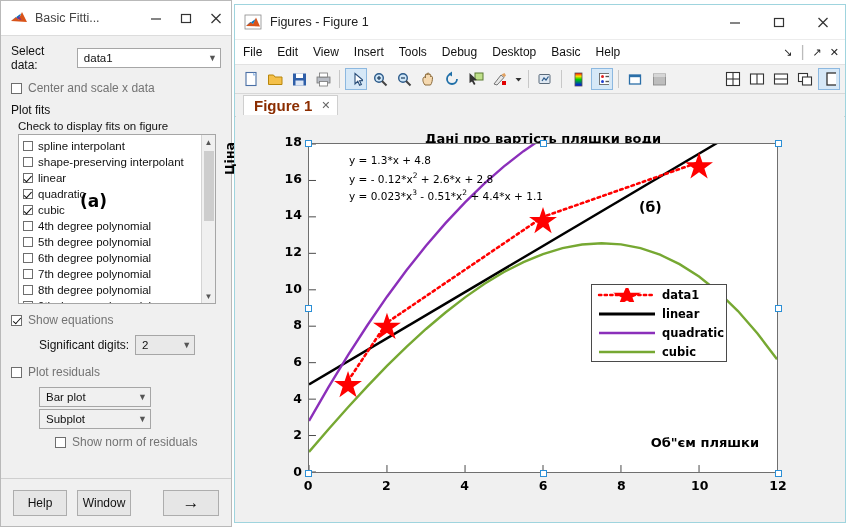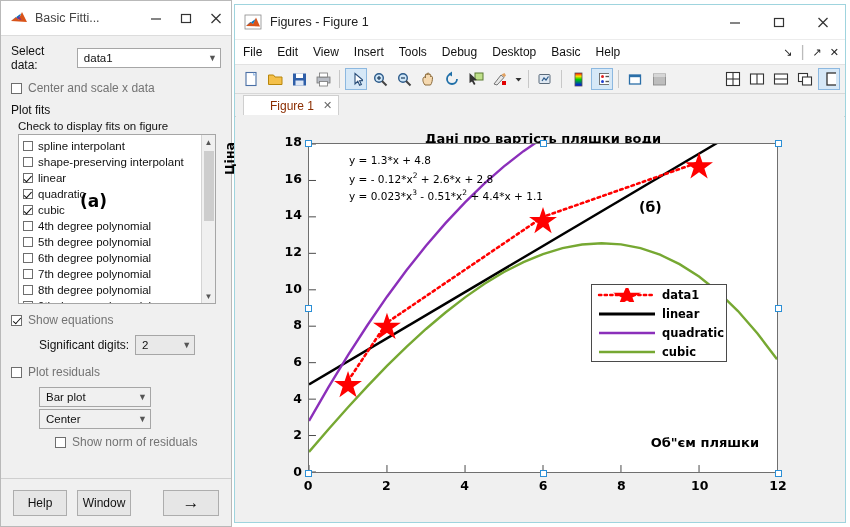--- a/index.html
+++ b/index.html
@@ -107,21 +107,21 @@
   .tb{width:22px;height:22px;display:flex;align-items:center;justify-content:center;margin:0 1px;
       box-sizing:border-box;}
   .tb.sel{border:1px solid #8cb8e0;background:#d6e8f7;}
   .tsep{width:1px;height:18px;background:#c8c8c8;margin:0 4px;}
   .tspacer{flex:1;}
 
   #fig-tabstrip{height:22px;background:#f0f0f0;display:flex;align-items:flex-end;padding-left:8px;
                 border-bottom:1px solid #cfcfcf;}
   #fig-tab{height:21px;background:#fff;border:1px solid #cfcfcf;border-bottom:1px solid #fff;
            display:flex;align-items:center;padding:0 6px 0 10px;box-sizing:border-box;}
-  #fig-tab .tlabel{font-size:12px;color:#8b2d00;font-weight:normal;margin-left:16px;}
+  #fig-tab .tlabel{font-size:15px;color:#8b2d00;font-weight:bold;}
   #fig-tab .tclose{font-size:11px;color:#666;margin-left:9px;}
 
   #canvas{position:absolute;left:1px;right:1px;top:110px;bottom:1px;background:#f0f0f0;}
 
   
   #plot{position:absolute;left:72px;top:28px;width:470px;height:330px;
         background:#fff;border:1px solid #6f6f6f;box-sizing:border-box;}
   #plotsvg{position:absolute;left:0;top:0;width:100%;height:100%;}
 
   #chart-title{position:absolute;left:72px;top:16px;width:470px;text-align:center;
@@ -279,21 +279,21 @@
         <span class="cb"></span>
         <span class="cbtxt">Plot residuals</span>
       </div>
 
       <div id="resbox">
         <div class="sel resSel">
           <span>Bar plot</span>
           <span class="car">▼</span>
         </div>
         <div class="sel resSel">
-          <span>Center</span>
+          <span>Subplot</span>
           <span class="car">▼</span>
         </div>
         <div class="cbrow" style="margin-left:16px;margin-top:6px;">
           <span class="cb"></span>
           <span class="cbtxt">Show norm of residuals</span>
         </div>
       </div>
     </div>
 
     <div id="annot-a">(a)</div>

